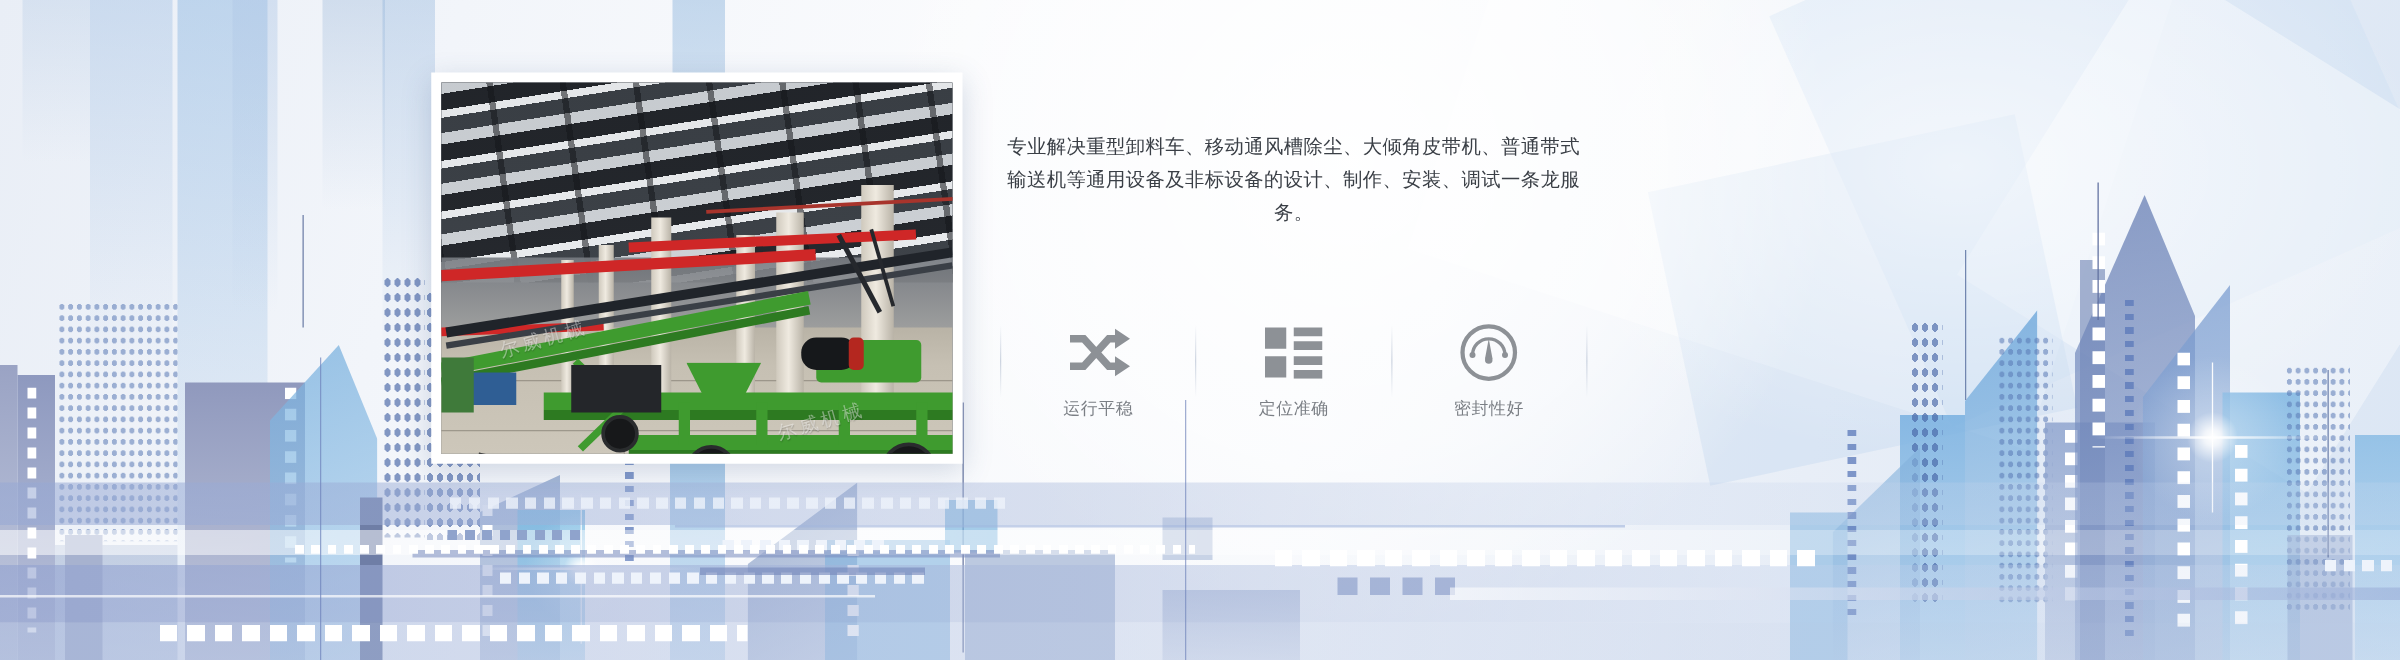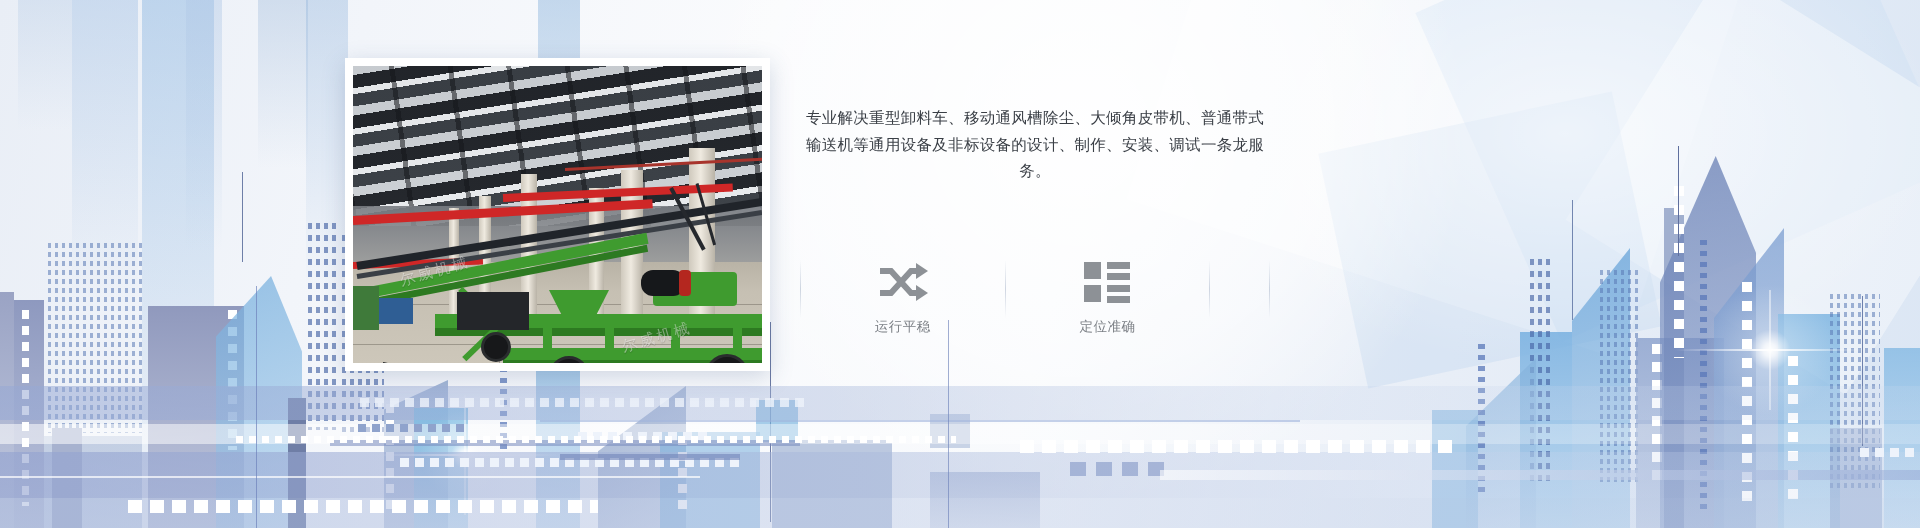--- a/index.html
+++ b/index.html
@@ -308,18 +308,31 @@
           <rect x="23" y="12" width="23" height="7" fill="#8d9196"></rect>
           <rect x="23" y="24" width="23" height="7" fill="#8d9196"></rect>
           <rect x="23" y="35" width="23" height="7" fill="#8d9196"></rect>
         </svg>
       </div>
       <div class="lb">定位准确</div>
     </div>
 
     <div class="sep"></div>
 
+    <div class="feat">
+      <div class="ic">
+        <svg width="48" height="48" viewBox="0 0 48 48">
+          <circle cx="24" cy="24" r="21" fill="none" stroke="#8d9196" stroke-width="3.4"></circle>
+          <path d="M11 26 a13 13 0 0 1 26 0" fill="none" stroke="#8d9196" stroke-width="2.6"></path>
+          <path d="M24 13 L27 29 L21 29 Z" fill="#8d9196"></path>
+          <circle cx="24" cy="30" r="3" fill="#8d9196"></circle>
+          <circle cx="11" cy="26" r="2.4" fill="#8d9196"></circle>
+          <circle cx="37" cy="26" r="2.4" fill="#8d9196"></circle>
+        </svg>
+      </div>
+      <div class="lb">密封性好</div>
+    </div>
 
     <div class="sep"></div>
 
 
   </div>
 </div>
 
 </body></html>

